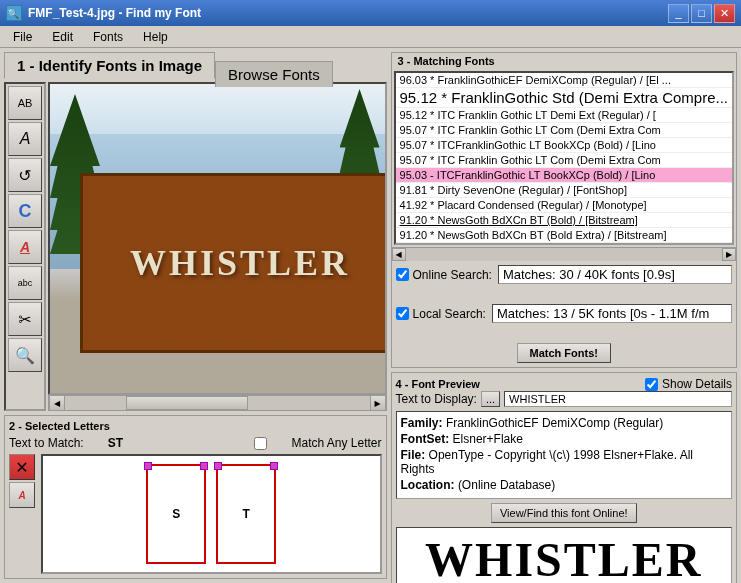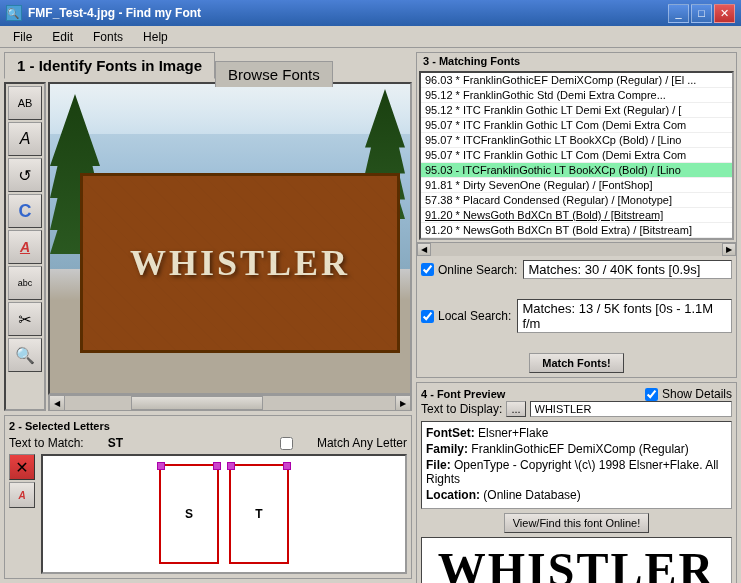--- a/index.html
+++ b/index.html
@@ -436,28 +436,28 @@
     </div>
   </div>
 
   <div class="right-panel">
 
     <div style="border:1px solid #999; background:#d4d0c8; display:flex; flex-direction:column; flex:1;">
       <div style="padding:2px 6px; font-weight:bold; font-size:11px;">3 - Matching Fonts</div>
 
       <div class="fonts-list" style="margin:2px; flex:1; overflow:auto;">
         <div class="font-item" style="font-size:11px;">96.03 * FranklinGothicEF DemiXComp (Regular) / [El ...</div>
-        <div class="font-item" style="font-size:11px;">95.12 * FranklinGothic Std (Demi Extra Compre...</div>
+        <div class="font-item" style="font-size:15px;">95.12 * FranklinGothic Std (Demi Extra Compre...</div>
         <div class="font-item" style="font-size:11px;">95.12 * ITC Franklin Gothic LT Demi Ext (Regular) / [</div>
         <div class="font-item" style="font-size:11px;">95.07 * ITC Franklin Gothic LT Com (Demi Extra Com</div>
         <div class="font-item" style="font-size:11px;">95.07 * ITCFranklinGothic LT BookXCp (Bold) / [Lino</div>
         <div class="font-item" style="font-size:11px;">95.07 * ITC Franklin Gothic LT Com (Demi Extra Com</div>
-        <div class="font-item selected" style="background:#86efac; color:#000; font-size:11px;">95.03 - ITCFranklinGothic LT BookXCp (Bold) / [Lino</div>
+        <div class="font-item selected" style="background:#f9a8d4; color:#000; font-size:11px;">95.03 - ITCFranklinGothic LT BookXCp (Bold) / [Lino</div>
         <div class="font-item" style="font-size:11px;">91.81 * Dirty SevenOne (Regular) / [FontShop]</div>
-        <div class="font-item" style="font-size:11px;">57.38 * Placard Condensed (Regular) / [Monotype]</div>
+        <div class="font-item" style="font-size:11px;">41.92 * Placard Condensed (Regular) / [Monotype]</div>
         <div class="font-item" style="font-size:11px;text-decoration:underline;">91.20 * NewsGoth BdXCn BT (Bold) / [Bitstream]</div>
         <div class="font-item" style="font-size:11px;">91.20 * NewsGoth BdXCn BT (Bold Extra) / [Bitstream]</div>
       </div>
 
       <div style="height:14px; background:#d4d0c8; border-top:1px solid #999; display:flex;">
         <div style="width:14px; background:linear-gradient(to bottom,#e0ddd8,#c0bdb5); border:1px solid #999; display:flex; align-items:center; justify-content:center; cursor:pointer; font-size:8px;">◀</div>
         <div style="flex:1; background:#c8c4bc;"></div>
         <div style="width:14px; background:linear-gradient(to bottom,#e0ddd8,#c0bdb5); border:1px solid #999; display:flex; align-items:center; justify-content:center; cursor:pointer; font-size:8px;">▶</div>
       </div>
 
@@ -487,22 +487,22 @@
           <input type="checkbox" checked="" style="">
           <span>Show Details</span>
         </div>
       </div>
       <div class="preview-text-row">
         <span>Text to Display:</span>
         <button class="preview-btn-small">...</button>
         <input type="text" class="preview-input" value="WHISTLER" style="">
       </div>
       <div class="font-details">
+        <div><strong>Family:</strong> <span>FranklinGothicEF DemiXComp (Regular)</span></div>
         <div><strong>FontSet:</strong> <span>Elsner+Flake</span></div>
-        <div><strong>Family:</strong> <span>FranklinGothicEF DemiXComp (Regular)</span></div>
         <div><strong>File:</strong> <span>OpenType  - Copyright \(c\) 1998 Elsner+Flake. All Rights</span></div>
         <div><strong>Location:</strong> <span>(Online Database)</span></div>
       </div>
       <button class="view-btn">View/Find this font Online!</button>
       <div class="preview-large">WHISTLER</div>
     </div>
 
   </div>
 </div>
 

